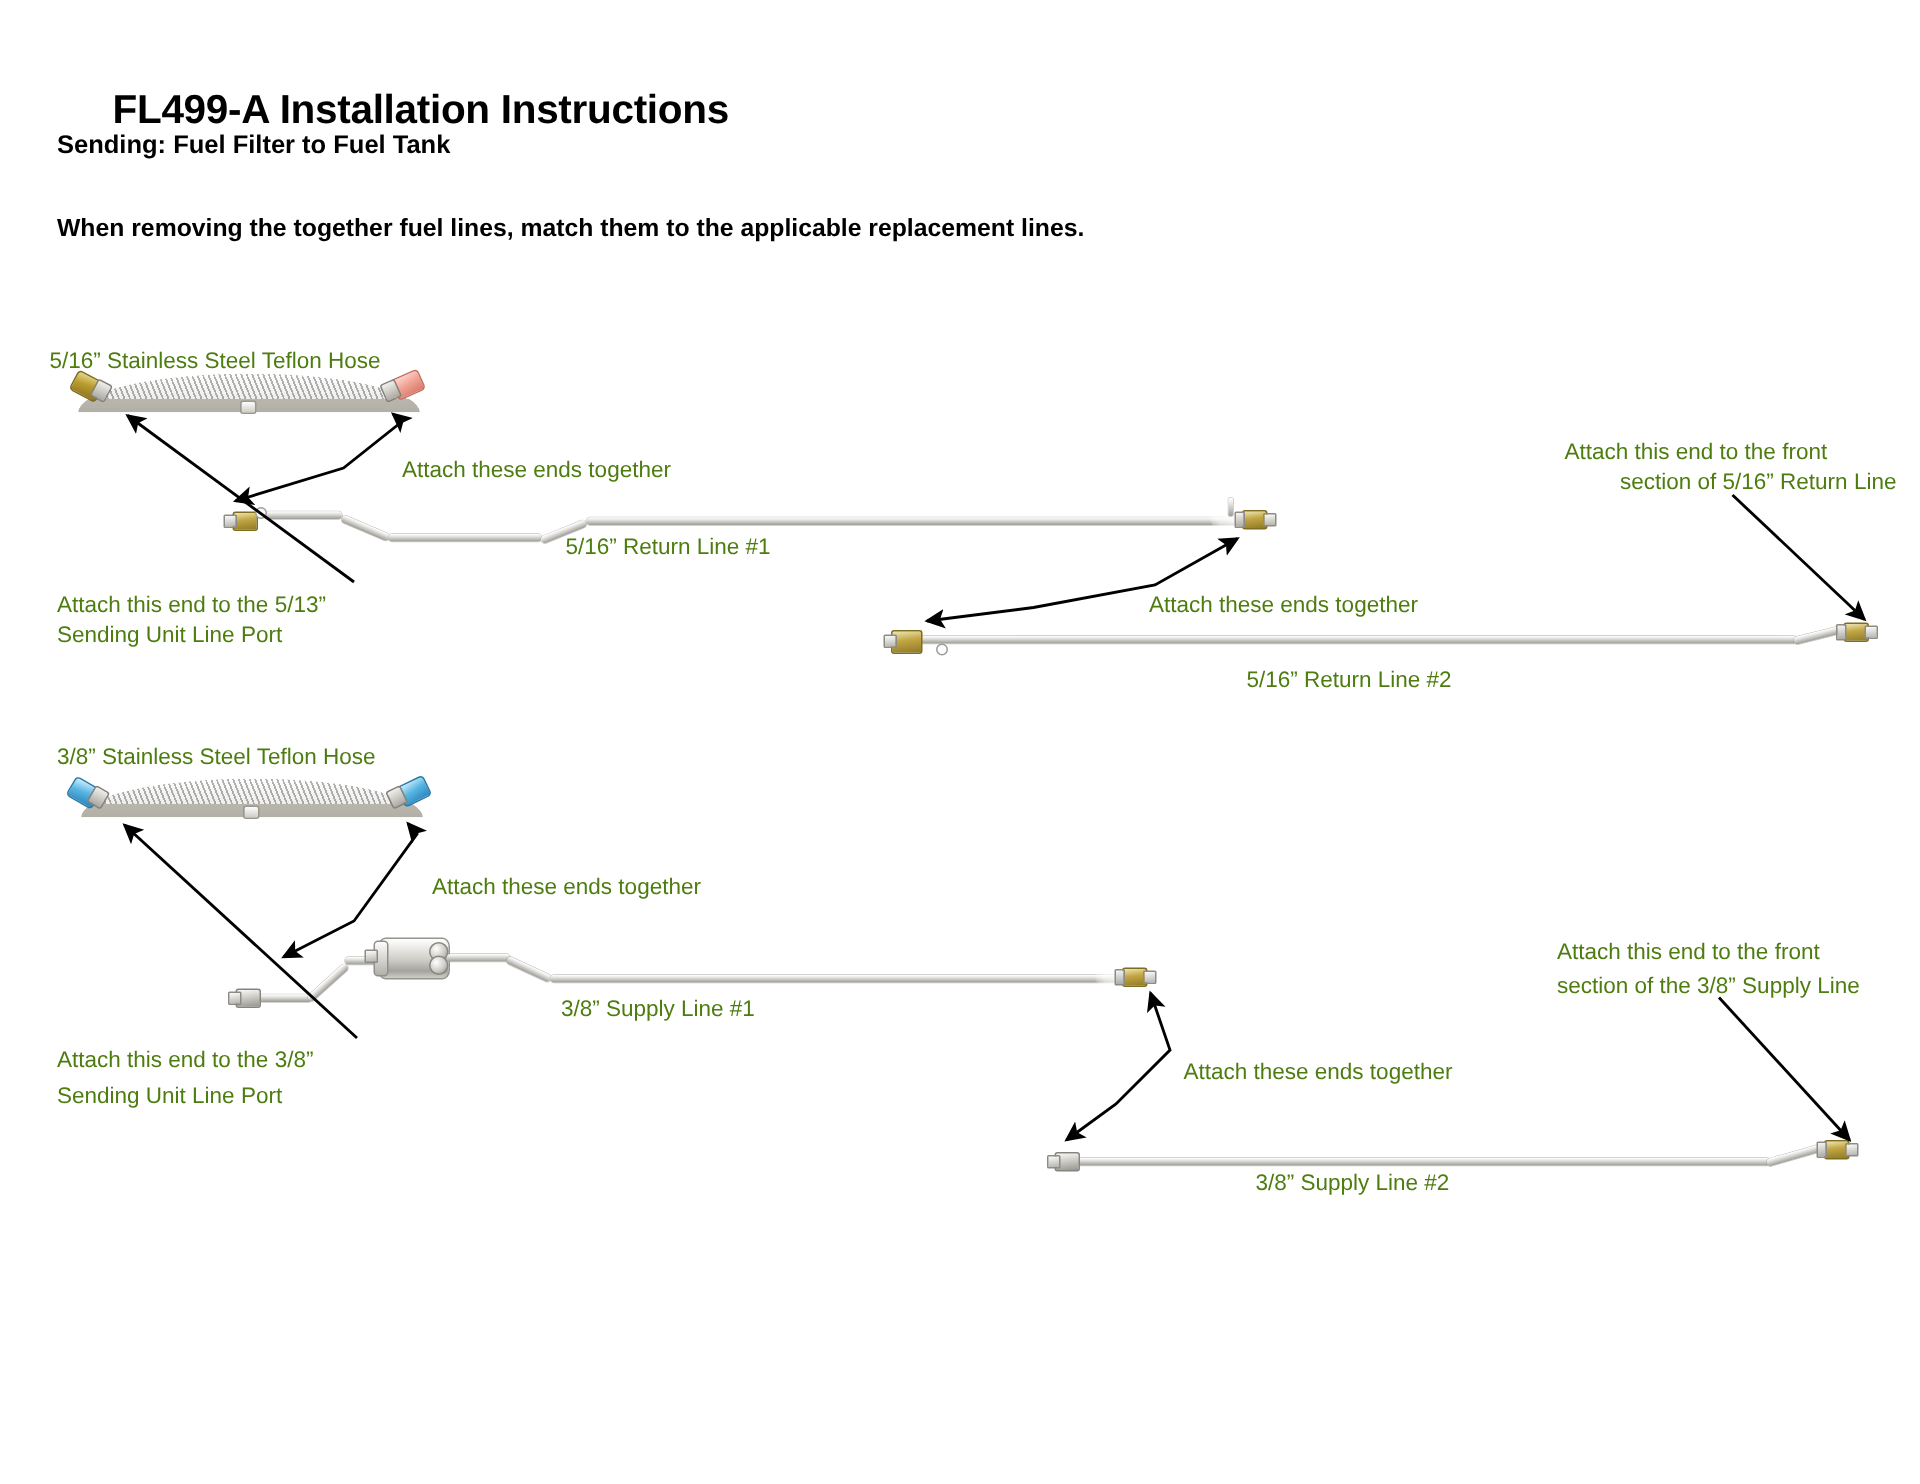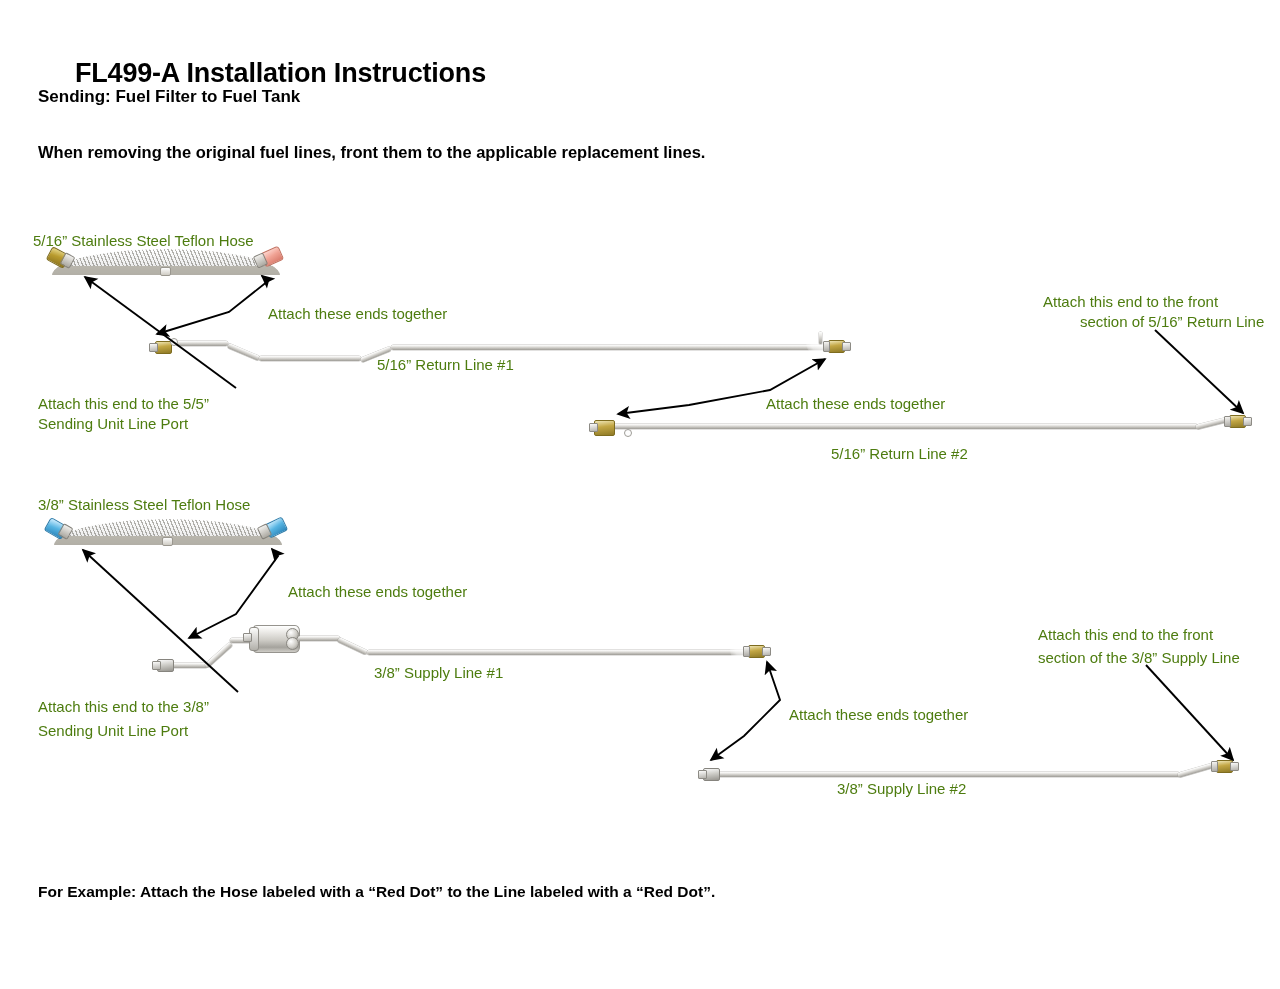--- a/index.html
+++ b/index.html
@@ -127,36 +127,36 @@
   }
 
   
   #arrows{position:absolute;left:0;top:0;width:1280px;height:989px;pointer-events:none;}
 </style>
 </head>
 <body>
 
 <div class="abs txt" id="title">FL499-A Installation Instructions</div>
 <div class="abs txt" id="location">Sending: Fuel Filter to Fuel Tank</div>
-<div class="abs txt" id="intro">When removing the original fuel lines, front them to the applicable replacement lines.</div>
+<div class="abs txt" id="intro">When removing the together fuel lines, match them to the applicable replacement lines.</div>
 
 <div class="abs txt lbl" style="left:33px;top:231px;">5/16” Stainless Steel Teflon Hose</div>
 
 <div class="hose-wrap" style="left:52px;top:249px;width:228px;height:26px;">
   <div class="braid"></div>
   <div class="hose-shade"></div>
   <div class="hose-mid" style="left:108px;top:18px;"></div>
 </div>
 <div class="ferrule fer-gold abs" style="left:48px;top:250px;transform:rotate(28deg);"></div>
 <div class="fer-nut abs" style="left:62px;top:254px;transform:rotate(28deg);"></div>
 <div class="ferrule fer-red abs" style="left:262px;top:249px;transform:rotate(-24deg);"></div>
 <div class="fer-nut abs" style="left:255px;top:254px;transform:rotate(-24deg);"></div>
 
 <div class="abs txt lbl" style="left:268px;top:304px;">Attach these ends together</div>
-<div class="abs txt lbl" style="left:38px;top:394px;">Attach this end to the 5/5”</div>
+<div class="abs txt lbl" style="left:38px;top:394px;">Attach this end to the 5/13”</div>
 <div class="abs txt lbl" style="left:38px;top:414px;">Sending Unit Line Port</div>
 
 <div>
   <div class="tube" style="left:176px;top:341px;width:52px;"></div>
   <div class="tube-rot" style="left:228px;top:343px;width:34px;height:5px;transform:rotate(23deg);">
     <div class="tube" style="left:0;top:0;width:34px;"></div>
   </div>
   <div class="tube" style="left:259px;top:356px;width:102px;"></div>
   <div class="tube-rot" style="left:361px;top:358px;width:32px;height:5px;transform:rotate(-22deg);">
     <div class="tube" style="left:0;top:0;width:32px;"></div>
@@ -252,21 +252,20 @@
   <div class="fit-tip abs" style="left:1230px;top:762px;"></div>
   <div class="fit-collar abs" style="left:1211px;top:761px;"></div>
 </div>
 <div class="abs txt lbl" style="left:837px;top:779px;">3/8” Supply Line #2</div>
 <div class="abs txt lbl" style="left:789px;top:705px;">Attach these ends together</div>
 
 <div class="abs txt lbl" style="left:1038px;top:625px;">Attach this end to the front</div>
 <div class="abs txt lbl" style="left:1038px;top:648px;">section of the 3/8” Supply Line</div>
 
 <div class="abs txt" id="note">
-  <div>For Example: Attach the Hose labeled with a “Red Dot” to the Line labeled with a “Red Dot”.</div>
 </div>
 
 <svg id="arrows" viewBox="0 0 1280 989">
   <defs>
     <marker id="ah" viewBox="0 0 12 12" refX="10" refY="6" markerWidth="7.5" markerHeight="7.5" orient="auto-start-reverse">
       <path d="M0,0.5 L11.5,6 L0,11.5 L2.6,6 Z" fill="#000"></path>
     </marker>
   </defs>
 
   <path d="M236,388 L85,277" stroke="#000" stroke-width="1.9" fill="none" marker-end="url(#ah)"></path>

